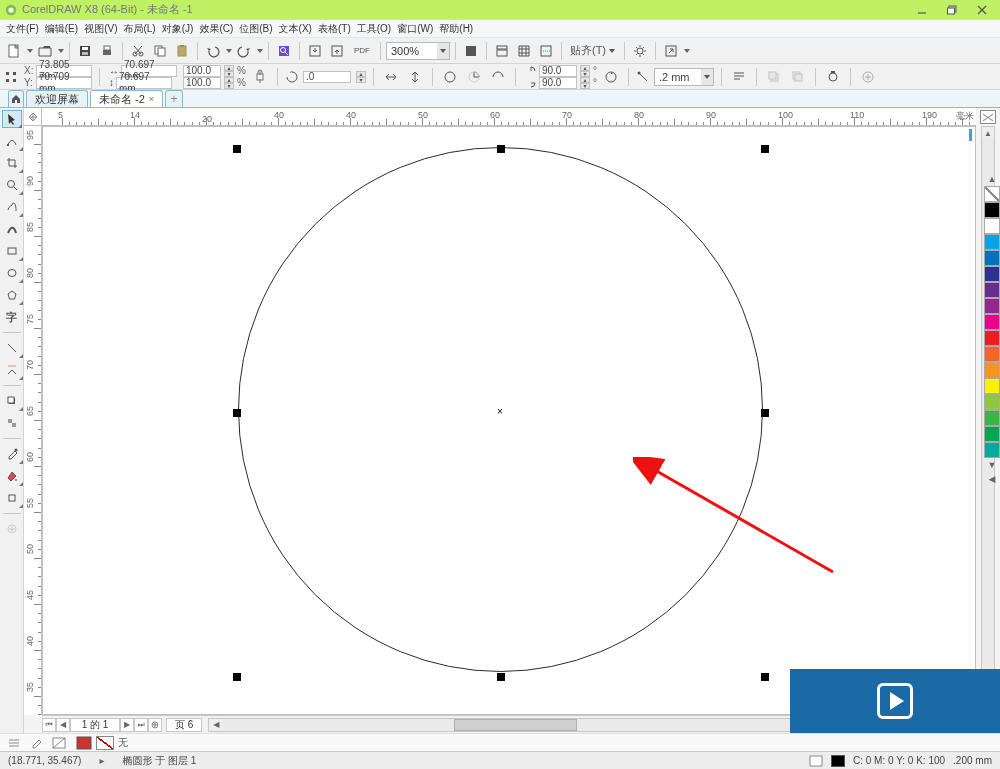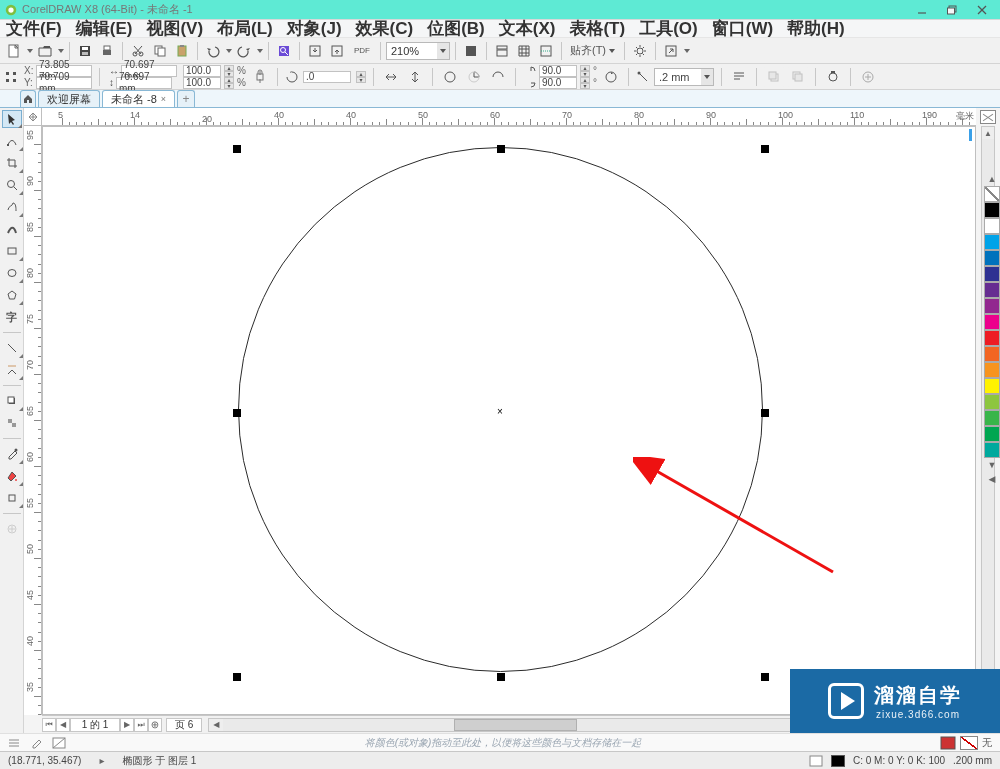--- a/index.html
+++ b/index.html
@@ -1,41 +1,41 @@
 <!DOCTYPE html>
 <html><head>
 <meta charset="utf-8">
 <style>
   * { margin:0; padding:0; box-sizing:border-box; font-family:"Microsoft YaHei",Tahoma,Arial,sans-serif; }
   body { width:1000px; height:769px; background:#fff; font-size:11px; color:#333; position:relative; overflow:hidden; }
-  .titlebar { height:20px; background:#5eead4; display:flex; align-items:center; padding:0 4px; border-bottom:1px solid #d8d8d8;}
+  .titlebar { height:20px; background:#bef264; display:flex; align-items:center; padding:0 4px; border-bottom:1px solid #d8d8d8;}
   .titlebar .app-icon { width:14px; height:14px; margin-right:4px; display:inline-block; }
   .titlebar .title { color:#777; font-size:11px; flex:1;}
   .win-btns { display:flex; gap:6px; margin-right:2px;}
   .win-btn { width:24px; height:16px; display:flex; align-items:center; justify-content:center; color:#555; }
   .minimize-svg,.maxrestore-svg,.close-svg { width:12px; height:12px; }
-  .menubar { height:18px; background:#f5f6f7; display:flex; align-items:center; padding:0 6px; gap:14px; font-size:17px; border-bottom:1px solid #e6e6e6;font-weight:bold;}
+  .menubar { height:18px; background:#f5f6f7; display:flex; align-items:center; padding:0 6px; gap:6px; font-size:10px; border-bottom:1px solid #e6e6e6;}
   .menubar span { color:#333; cursor:default; }
   .toolbar-row { height:26px; background:#f1f1f1; display:flex; align-items:center; padding:0 4px; border-bottom:1px solid #d4d4d4; gap:2px;}
   .tb-btn { width:20px; height:20px; display:flex; align-items:center; justify-content:center; background:#f1f1f1; border:1px solid transparent; border-radius:2px; color:#555;}
   .tb-sep { width:1px; height:18px; background:#c7c7c7; margin:0 3px;}
   .drop-caret { width:6px; height:6px; margin-left:1px; }
   .zoom-select { width:64px; height:18px; border:1px solid #b9b9b9; background:#fff; font-size:11px; padding-left:4px; display:flex; align-items:center; justify-content:space-between;}
   .zoom-select .caret { width:12px; height:16px; background:#e6e6e6; display:flex; align-items:center; justify-content:center;}
   .prop-row { height:26px; background:#f1f1f1; display:flex; align-items:center; padding:0 4px; border-bottom:1px solid #d4d4d4; gap:4px; font-size:10px; color:#444;}
   .xy-block { display:flex; flex-direction:column; line-height:12px; margin-left:2px;}
   .xy-line { display:flex; align-items:center; gap:2px;}
   .xy-label { width:10px; color:#666;}
   .num-field { width:56px; height:12px; background:#fff; border:1px solid #c2c2c2; font-size:10px; padding:0 2px; display:flex; align-items:center;}
   .num-field.small { width:38px;}
   .unit { color:#666; margin-left:1px;}
   .spin { display:flex; flex-direction:column; margin-left:1px;}
   .spin-half { width:10px; height:6px; background:#e6e6e6; border:1px solid #c2c2c2; font-size:6px; display:flex; align-items:center; justify-content:center; color:#555;}
   .lock-col { display:flex; align-items:center; margin:0 4px;}
-  .tabs-row { height:18px; background:#eef6fb; display:flex; align-items:flex-end; padding-left:20px; border-bottom:1px solid #89b8d5;}
+  .tabs-row { height:18px; background:#eef6fb; display:flex; align-items:flex-end; padding-left:8px; border-bottom:1px solid #89b8d5;}
   .tab { height:17px; padding:0 8px; display:flex; align-items:center; font-size:11px; border:1px solid #89b8d5; border-bottom:none; background:#e6f1f8; margin-right:2px; border-top-left-radius:3px; border-top-right-radius:3px; gap:4px;}
   .tab.active { background:#fff; }
   .tab .close-x { font-size:9px; color:#777;}
   .tab.plus { width:16px; font-size:12px; color:#888; justify-content:center;}
   .tab-home { width:16px; height:17px; display:flex; align-items:center; justify-content:center; border:1px solid #89b8d5; border-bottom:none; background:#e6f1f8; margin-right:2px; border-top-left-radius:3px; border-top-right-radius:3px;}
 
   .workspace { position:absolute; top:108px; left:0; right:0; bottom:36px; display:flex; }
   .toolbox { width:24px; background:#f1f1f1; border-right:1px solid #d4d4d4; display:flex; flex-direction:column; align-items:center; padding-top:2px; gap:4px;}
   .tool { width:20px; height:18px; display:flex; align-items:center; justify-content:center; color:#555; position:relative;}
   .tool.selected { background:#d4e8f5; border:1px solid #7aaed0;}
@@ -239,21 +239,21 @@
     </div>
   <div class="tb-btn">
       <svg width="14" height="14">
         <rect x="2" y="2" width="10" height="10" fill="none" stroke="#555"></rect>
         <path d="M7 10V6M5 8l2-2 2 2" fill="none" stroke="#555"></path>
       </svg>
     </div>
   <div class="tb-btn" style="width:26px;font-size:8px;line-height:7px;color:#555;">PDF</div>
   <div class="tb-sep"></div>
   <div class="zoom-select">
-    <span>210%</span>
+    <span>300%</span>
     <span class="caret">
         <svg width="8" height="8">
           <path d="M1 2 L7 2 L4 6 Z" fill="#555"></path>
         </svg>
       </span>
   </div>
   <div class="tb-sep"></div>
   <div class="tb-btn">
       <svg width="14" height="14">
         <rect x="2" y="2" width="10" height="10" fill="#555"></rect>
@@ -486,21 +486,21 @@
 <div class="tabs-row">
   <div class="tab-home">
       <svg width="12" height="12">
         <path d="M6 2L2 6v4h3V7h2v3h3V6z" fill="#555"></path>
       </svg>
     </div>
   <div class="tab">
       <span>欢迎屏幕</span>
     </div>
   <div class="tab active">
-      <span>未命名 -8</span>
+      <span>未命名 -2</span>
       <span class="close-x">×</span>
     </div>
   <div class="tab plus">+</div>
 </div>
 
 <div class="workspace">
 
   <div class="toolbox">
     <div class="tool selected">
         <svg width="12" height="12">
@@ -934,21 +934,20 @@
       <svg width="12" height="12">
         <path d="M9 3l-6 6v2h2l6-6z" fill="none" stroke="#888"></path>
       </svg>
     </span>
   <span>
       <svg width="14" height="12">
         <rect x="1" y="1" width="12" height="10" fill="#fff" stroke="#888"></rect>
         <line x1="1" y1="11" x2="13" y2="1" stroke="#888"></line>
       </svg>
     </span>
-  <span class="hint">将颜色(或对象)拖动至此处，以便将这些颜色与文档存储在一起</span>
   <div class="color-ctrl">
     <span>
         <svg width="16" height="14">
           <rect x="1" y="1" width="14" height="12" fill="#c33" stroke="#555"></rect>
         </svg>
       </span>
     <span class="swb nc"></span>
     <span class="txt">无</span>
   </div>
 </div>
@@ -966,17 +965,13 @@
     <span class="ksw"></span>
     <span>C: 0 M: 0 Y: 0 K: 100</span>
     <span>.200 mm</span>
   </div>
 </div>
 
 <div class="watermark">
   <div class="play">
       <div class="tri"></div>
     </div>
-  <div class="txtblock">
-    <div class="cn">溜溜自学</div>
-    <div class="en">zixue.3d66.com</div>
-  </div>
 </div>
 
 </body></html>

